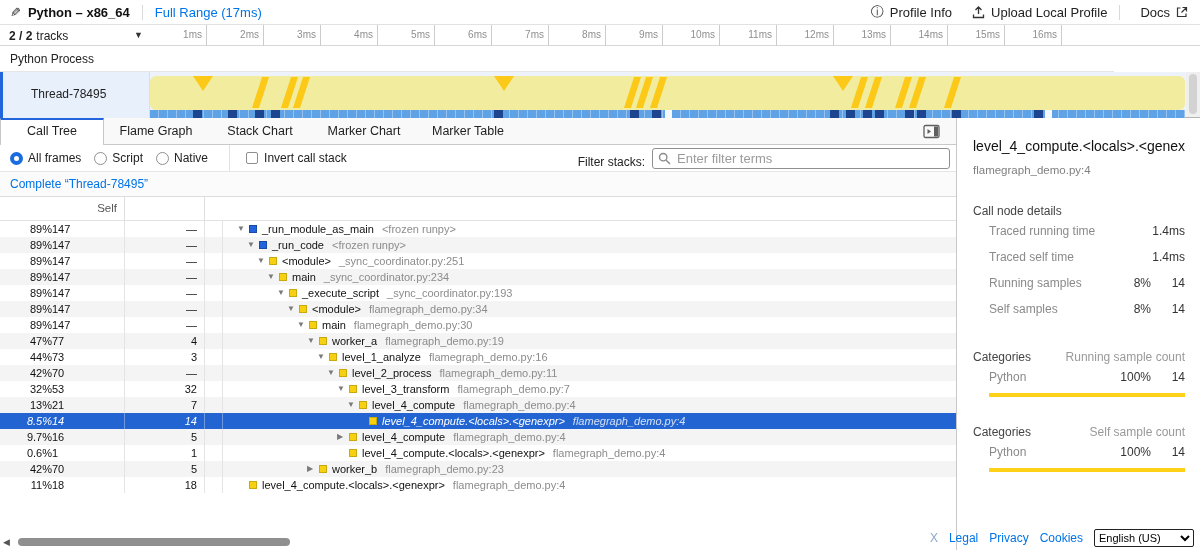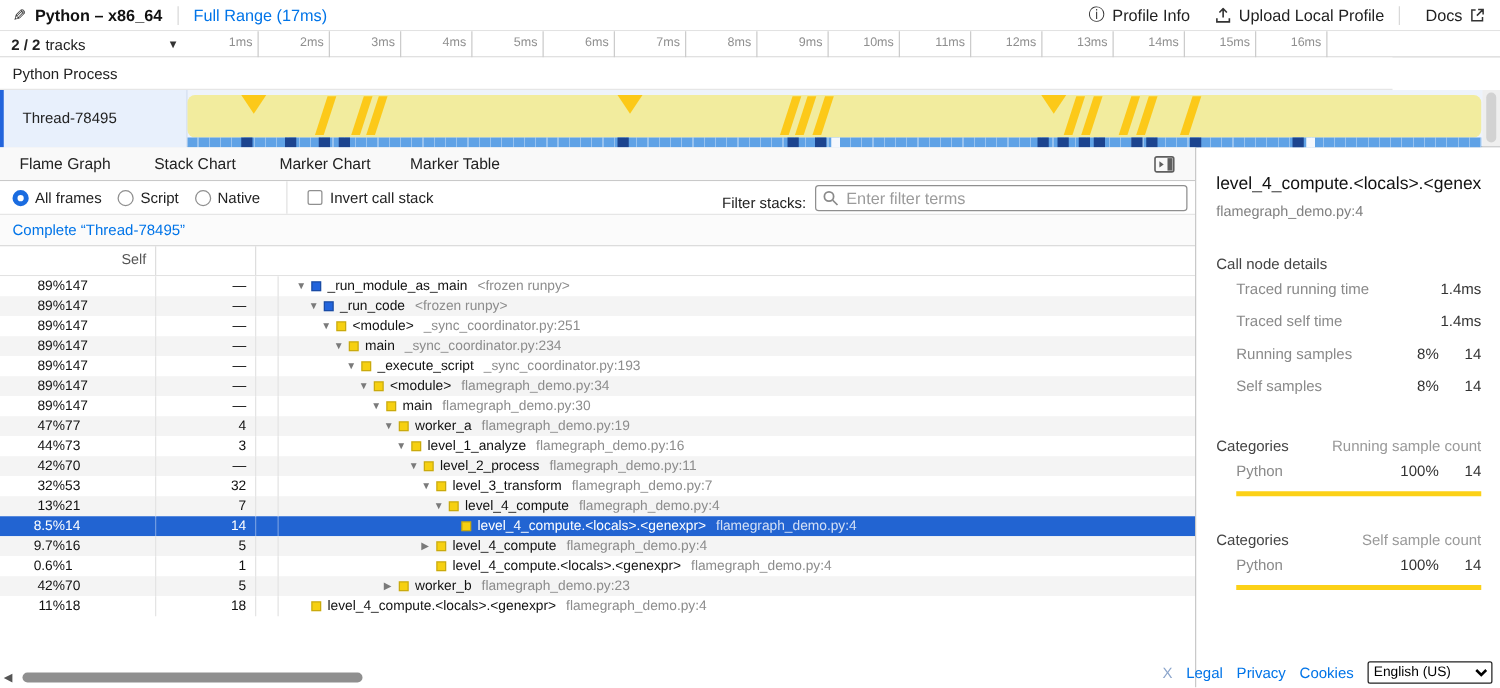--- a/index.html
+++ b/index.html
@@ -26,21 +26,21 @@
   .seg { width:57px; border-right:1px solid #ccc; font-size:10px; color:#8f8f8f; text-align:right; line-height:20px; padding-right:4px; }
   .seg.fill { flex:1; border-right:none; }
 
   
   #procrow { position:absolute; top:46px; left:0; width:1114px; height:26px; background:#fff; border-bottom:1px solid #e6e6e6; }
   #procrow .plabel { position:absolute; left:10px; top:6px; font-size:12px; color:#222; }
 
   
   #threadrow { position:absolute; top:72px; left:0; width:1200px; height:46px; border-bottom:1px solid #b5b5b5; background:#eef3fb; }
   #threadlabel { position:absolute; left:0; top:0; width:150px; height:46px; background:#e8f0fc; border-left:3px solid #2264dc; border-right:1px solid #d5dff0; }
-  #threadlabel span { position:absolute; left:15px; top:15px; font-size:12px; color:#222; }
+  #threadlabel span { position:absolute; left:28px; top:15px; font-size:12px; color:#222; }
   #band { position:absolute; left:150px; top:4px; width:1035px; height:34px; background:#f2ec9e; border-radius:6px; overflow:hidden; }
   .mk-tri { position:absolute; top:0; width:0; height:0; border-left:10px solid transparent; border-right:10px solid transparent; border-top:15px solid #fcc919; }
   .mk-slash { position:absolute; top:1px; width:7px; height:31px; background:#fcc919; transform:skewX(-18deg); }
   #strip { position:absolute; left:150px; top:38px; width:1035px; height:8px; background:#5fa2e6; background-image:repeating-linear-gradient(90deg, rgba(255,255,255,0) 0 8px, rgba(255,255,255,.35) 8px 9px); }
   .stick { position:absolute; top:0; width:9px; height:8px; background:#1c448f; }
   .sgap { position:absolute; top:0; width:7px; height:8px; background:#f5f8fd; }
   #tl-vscroll { position:absolute; right:0; top:0; width:14px; height:45px; background:#efefef; }
   #tl-vscroll .thumb { position:absolute; left:3px; top:2px; width:8px; height:40px; background:#d2d2d2; border-radius:4px; }
 
   
@@ -65,21 +65,21 @@
 
   #crumbrow { height:25px; background:#fbfbfb; border-bottom:1px solid #dcdcdc; display:flex; align-items:center; padding-left:10px; font-size:12px; }
 
   
   #thead { display:grid; grid-template-columns:125px 80px 18px 1fr; height:24px; align-items:center; font-size:11.5px; color:#555; border-bottom:1px solid #e2e2e2; }
   #thead .hc { height:100%; line-height:23px; border-right:1px solid #dedede; text-align:right; padding-right:7px; }
   #thead .hc:last-child { border-right:none; }
   #rows { position:relative; }
   .row { display:grid; grid-template-columns:125px 80px 18px 1fr; height:16px; align-items:center; font-size:11px; color:#111; background:#fff; }
   .row.alt { background:#f4f4f4; }
-  .row.sel { background:#2264d2; color:#fff; }
+  .row.sel { background:#2264d2; color:#fff;font-style:italic; }
   .cell { height:16px; line-height:16px; border-right:1px solid #e4e4e4; }
   .row.sel .cell { border-right-color:rgba(255,255,255,.35); }
   .cell.tree { border-right:none; display:flex; align-items:center; }
   .c-total { display:flex; }
   .c-total .pct { width:52px; text-align:right; }
   .c-total .cnt { flex:1; text-align:left; padding-right:7px; }
   .c-self { text-align:right; padding-right:7px; }
   .tw { width:12px; font-size:8px; color:#7a7a7a; flex:none; line-height:16px; }
   .row.sel .tw { color:#e8eefb; }
   .sq { width:8px; height:8px; flex:none; margin-right:5px; }
@@ -216,20 +216,21 @@
         <div class="sgap" style="left: 515px;"></div>
         <div class="sgap" style="left: 895px;"></div>
       </div>
     <div id="tl-vscroll">
         <div class="thumb"></div>
       </div>
   </div>
 
   <div id="leftpane">
     <div id="tabbar">
+      <div class="tab active">Call Tree</div>
         <div class="tab">Flame Graph</div>
         <div class="tab">Stack Chart</div>
         <div class="tab">Marker Chart</div>
         <div class="tab">Marker Table</div>
         <span id="panel-toggle">
         <svg width="17" height="15" viewBox="0 0 17 15">
             <rect x="1" y="1.5" width="15" height="12" rx="1.5" fill="none" stroke="#5f5f5f" stroke-width="1.3"></rect>
             <rect x="11" y="2.5" width="4" height="10" fill="#5f5f5f"></rect>
             <path d="M4.5 5 L8 7.5 L4.5 10 Z" fill="#5f5f5f"></path>
           </svg>

